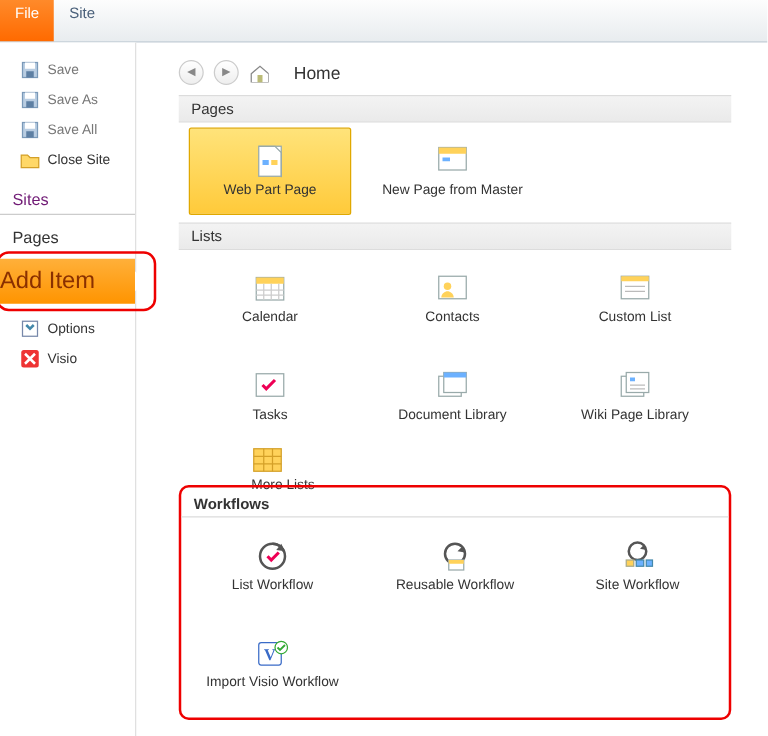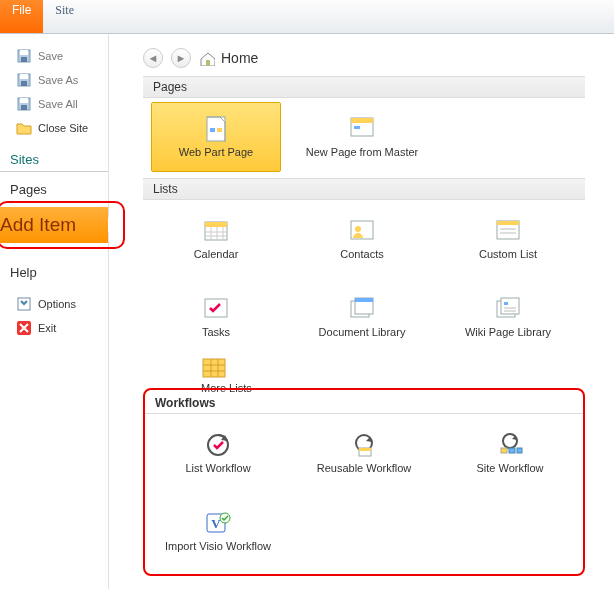--- a/index.html
+++ b/index.html
@@ -1,36 +1,36 @@
 <!DOCTYPE html>
 <html><head>
 <meta charset="utf-8">
 <style>
   * { box-sizing: border-box; margin: 0; padding: 0; }
   body { font-family: "Segoe UI", Tahoma, sans-serif; font-size: 12px; color: #333; background: #fff; width: 614px; height: 589px; overflow: hidden; }
   .ribbon { height: 34px; background: linear-gradient(#fdfdfd,#e8ecef); border-bottom: 1px solid #bfcad4; display: flex; }
   .tab { padding: 3px 12px; font-size: 12px; cursor: pointer; }
   .tab-file { background: linear-gradient(#ff8a2a,#ff6a00); color: #fff; }
-  .tab-site { color: #4a607a; font-family: Liberation Serif, serif; }
+  .tab-site { color: #4a607a; }
   .page { display: flex; height: calc(100% - 22px); }
   .sidebar { width: 109px; background: #fff; border-right: 1px solid #e0e0e0; padding-top: 10px; }
   .sb-item { display: flex; align-items: center; gap: 6px; padding: 4px 8px 4px 16px; color: #777; font-size: 11px; cursor: pointer; }
   .sb-item svg { flex-shrink: 0; }
   .sb-item.enabled { color: #333; }
-  .sb-head { padding: 12px 8px 4px 10px; font-size: 13px; color: #0f766e; border-bottom: 1px solid #ccc; }
+  .sb-head { padding: 12px 8px 4px 10px; font-size: 13px; color: #701a75; border-bottom: 1px solid #ccc; }
   .sb-link { padding: 10px 8px 4px 10px; font-size: 13px; color: #333; cursor: pointer; }
   .sb-item-text { flex: 1; }
   .add-item-wrap { position: relative; margin-top: 6px; }
   .add-item { background: linear-gradient(#ffb03a,#ff9400); height: 36px; display:flex; align-items:center; font-size: 19px; color: #8a3000; position: relative; cursor:pointer;}
   .add-item::after { content:""; position:absolute; right:-8px; top:50%; transform:translateY(-50%); border-top:8px solid transparent; border-bottom:8px solid transparent; border-left:8px solid #fff;}
   .hi-box { position:absolute; top:-6px; left:-3px; width:128px; height:48px; border:2px solid #e00; border-radius:10px; pointer-events:none; }
   .main { flex:1; padding: 14px 0 0 34px; overflow: hidden; }
   .crumb-row { display:flex; align-items:center; gap:8px; margin-bottom: 8px;}
   .nav-btn { width:20px; height:20px; border:1px solid #ccc; border-radius:50%; display:flex; align-items:center; justify-content:center; color:#888; font-size:11px; cursor:pointer; background:linear-gradient(#fff,#eee);}
-  .crumb-home { display:flex; align-items:center; gap:6px; font-size:14px;}
+  .crumb-home { display:flex; align-items:center; gap:20px; font-size:14px;}
   .section { margin-top: 2px; }
   .section-hd { background: linear-gradient(#f3f3f3,#eaeaea); border-top:1px solid #dcdcdc; border-bottom:1px solid #dcdcdc; padding: 3px 10px; font-size:12px; width: 442px;}
   .grid { width: 442px; display:flex; flex-wrap: wrap; }
   .tile { width: 130px; height: 70px; margin: 4px 8px 4px 8px; display:flex; flex-direction:column; align-items:center; justify-content:center; gap:4px; font-size:11px; border:1px solid transparent; cursor:pointer; text-align:center;}
   .tile.selected { background: linear-gradient(#ffe37a,#ffca3a); border:1px solid #e0a800; border-radius:2px; }
   .more-row { display:flex; align-items:flex-start; padding-left: 58px; flex-direction:column; font-size:11px; color:#333;text-align:right; }
   .wf-hi { position: relative; width: 442px; border:2px solid #e00; border-radius:8px; margin-top: -6px; padding-bottom: 4px;}
   .wf-hi .section-hd { width: auto; border-top:none; border-bottom:1px solid #dcdcdc; background:transparent; padding-top:6px;font-weight:bold;}
   .svg16 { width:16px; height:16px; }
   .svg24 { width:26px; height:26px; }
@@ -181,32 +181,31 @@
     <div class="sb-head">Sites</div>
     <div class="sb-link">Pages</div>
 
     <div class="add-item-wrap">
       <div class="add-item">
           <span>Add Item</span>
         </div>
       <div class="hi-box"></div>
     </div>
 
-    <div class="sb-link" style="margin-top:12px">Help</div>
     <div class="sb-item enabled" style="margin-top:8px">
         <svg class="svg16">
           <use href="#i-opt"></use>
         </svg>
         <span class="sb-item-text">Options</span>
       </div>
     <div class="sb-item enabled">
         <svg class="svg16">
           <use href="#i-x"></use>
         </svg>
-        <span class="sb-item-text">Exit</span>
+        <span class="sb-item-text">Visio</span>
       </div>
   </div>
 
   <div class="main">
     <div class="crumb-row">
       <div class="nav-btn">◄</div>
       <div class="nav-btn">►</div>
       <div class="crumb-home">
         <svg class="svg16">
             <use href="#i-home"></use>

